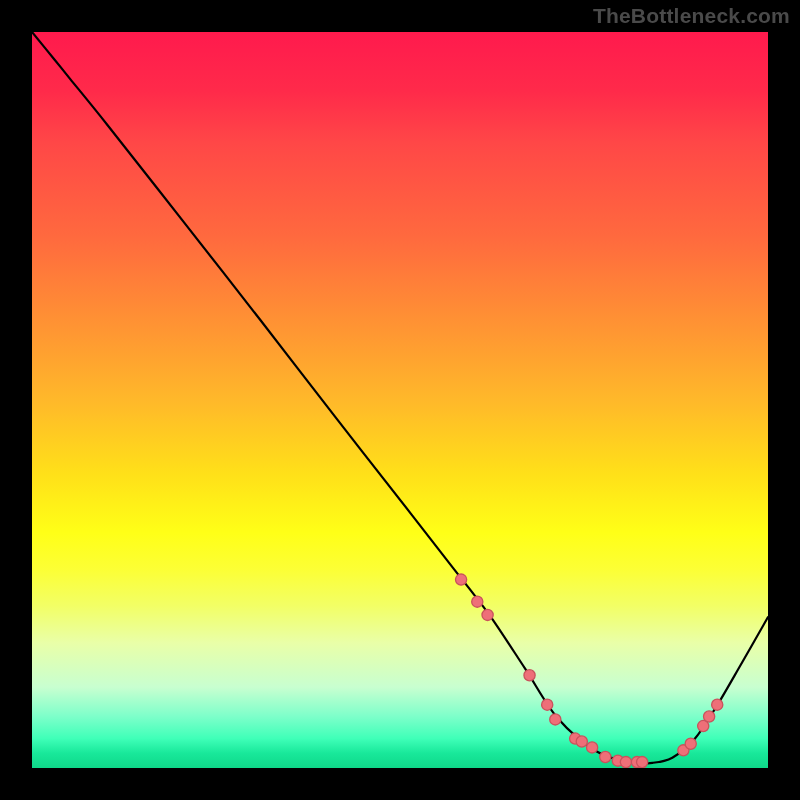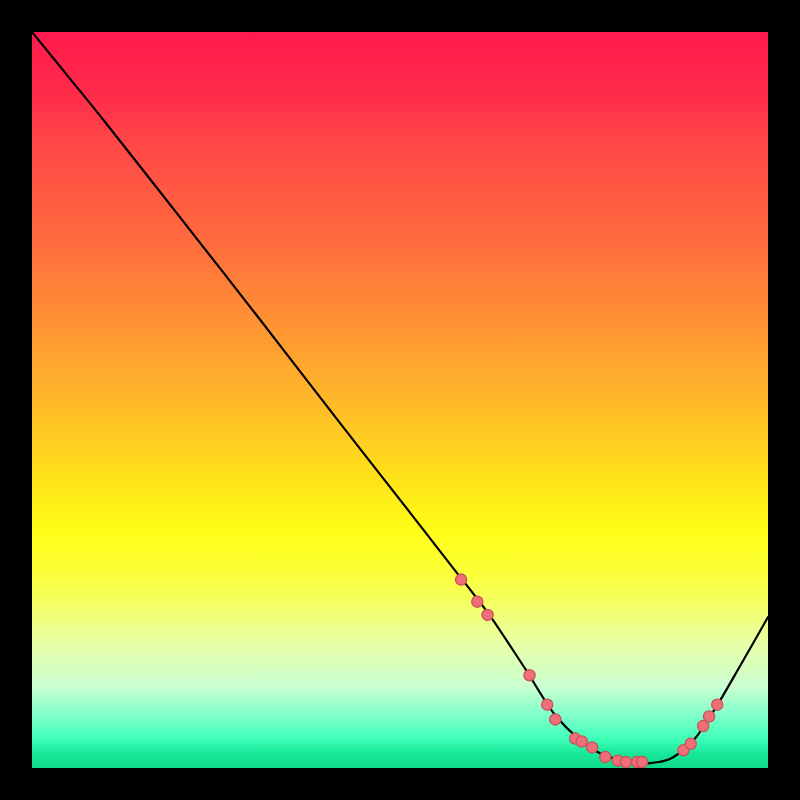--- a/index.html
+++ b/index.html
@@ -75,20 +75,21 @@
   .dot {
     fill: #ee6f78;
     stroke: #c9525c;
     stroke-width: 1.3;
   }
 </style>
 </head>
 <body>
 
 <div class="stage">
+  <div class="watermark">TheBottleneck.com</div>
 
   <div class="plot-area">
     <div class="gradient"></div>
     <svg class="curve" viewBox="0 0 736 736" preserveAspectRatio="none">
       <path id="curve-path" d="M 0.00 0.00 C 3.80 4.66, 16.44 20.12, 22.82 27.97 C 29.19 35.82, 29.44 36.19, 38.27 47.10 C 47.10 58.02, 56.92 69.67, 75.81 93.47 C 94.70 117.27, 126.22 157.50, 151.62 189.89 C 177.01 222.27, 202.89 255.27, 228.16 287.78 C 253.43 320.28, 277.96 352.42, 303.23 384.93 C 328.50 417.43, 360.15 457.67, 379.78 482.82 C 399.40 507.96, 411.42 523.54, 420.99 535.81 C 430.56 548.07, 430.68 547.95, 437.18 556.42 C 443.69 564.88, 450.68 573.22, 460.00 586.59 C 469.32 599.96, 482.20 620.08, 493.12 636.64 C 504.04 653.20, 513.48 672.09, 525.50 685.95 C 537.53 699.81, 553.23 712.45, 565.25 719.81 C 577.27 727.17, 588.43 728.27, 597.63 730.11 C 606.83 731.95, 613.33 731.58, 620.45 730.85 C 627.56 730.11, 633.33 729.62, 640.32 725.70 C 647.31 721.77, 655.16 715.64, 662.40 707.30 C 669.64 698.95, 675.89 688.28, 683.74 675.65 C 691.59 663.01, 700.79 646.58, 709.50 631.49 C 718.21 616.40, 731.58 592.85, 736.00 585.12" stroke="#000000"></path>
       <g id="marker-group">
           <circle cx="429.09" cy="547.58" r="5.6" class="dot" fill="#ee6f78" stroke="#c9525c"></circle>
           <circle cx="445.28" cy="569.66" r="5.6" class="dot" fill="#ee6f78" stroke="#c9525c"></circle>
           <circle cx="455.58" cy="582.91" r="5.6" class="dot" fill="#ee6f78" stroke="#c9525c"></circle>
           <circle cx="497.54" cy="643.26" r="5.6" class="dot" fill="#ee6f78" stroke="#c9525c"></circle>

